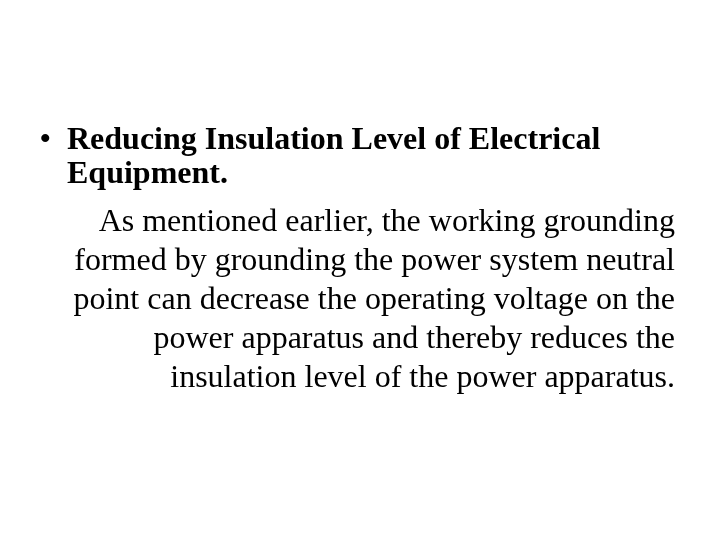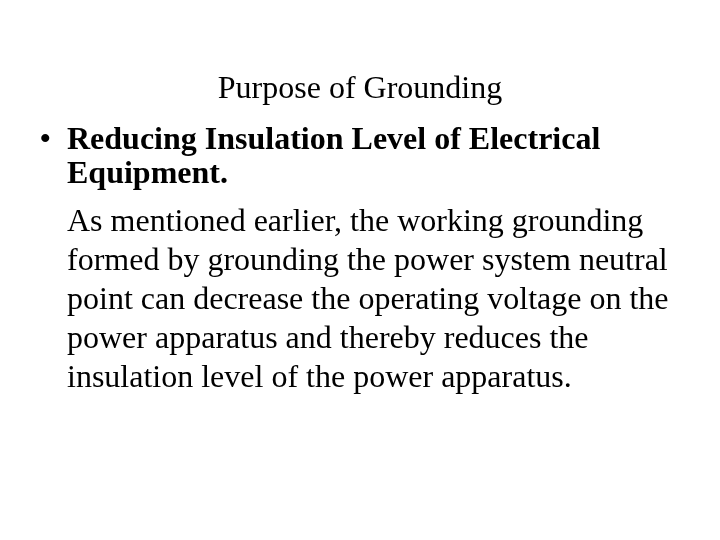--- a/index.html
+++ b/index.html
@@ -51,28 +51,28 @@
   }
   .body-paragraph {
     position: absolute;
     top: 201px;
     left: 67px;
     width: 608px;
     margin: 0;
     font-size: 32px;
     line-height: 39px;
     white-space: pre-line;
+    text-align: right;
   }
 </style>
 </head>
 <body>
 
 <div class="slide">
 
-  <h1 class="title">Purpose of Grounding</h1>
 
   <div class="bullet-item">
     <span class="bullet-marker">•</span>
     <span class="bullet-text">Reducing Insulation Level of Electrical
 Equipment.</span>
   </div>
 
   <p class="body-paragraph">As mentioned earlier, the working grounding
 formed by grounding the power system neutral
 point can decrease the operating voltage on the

